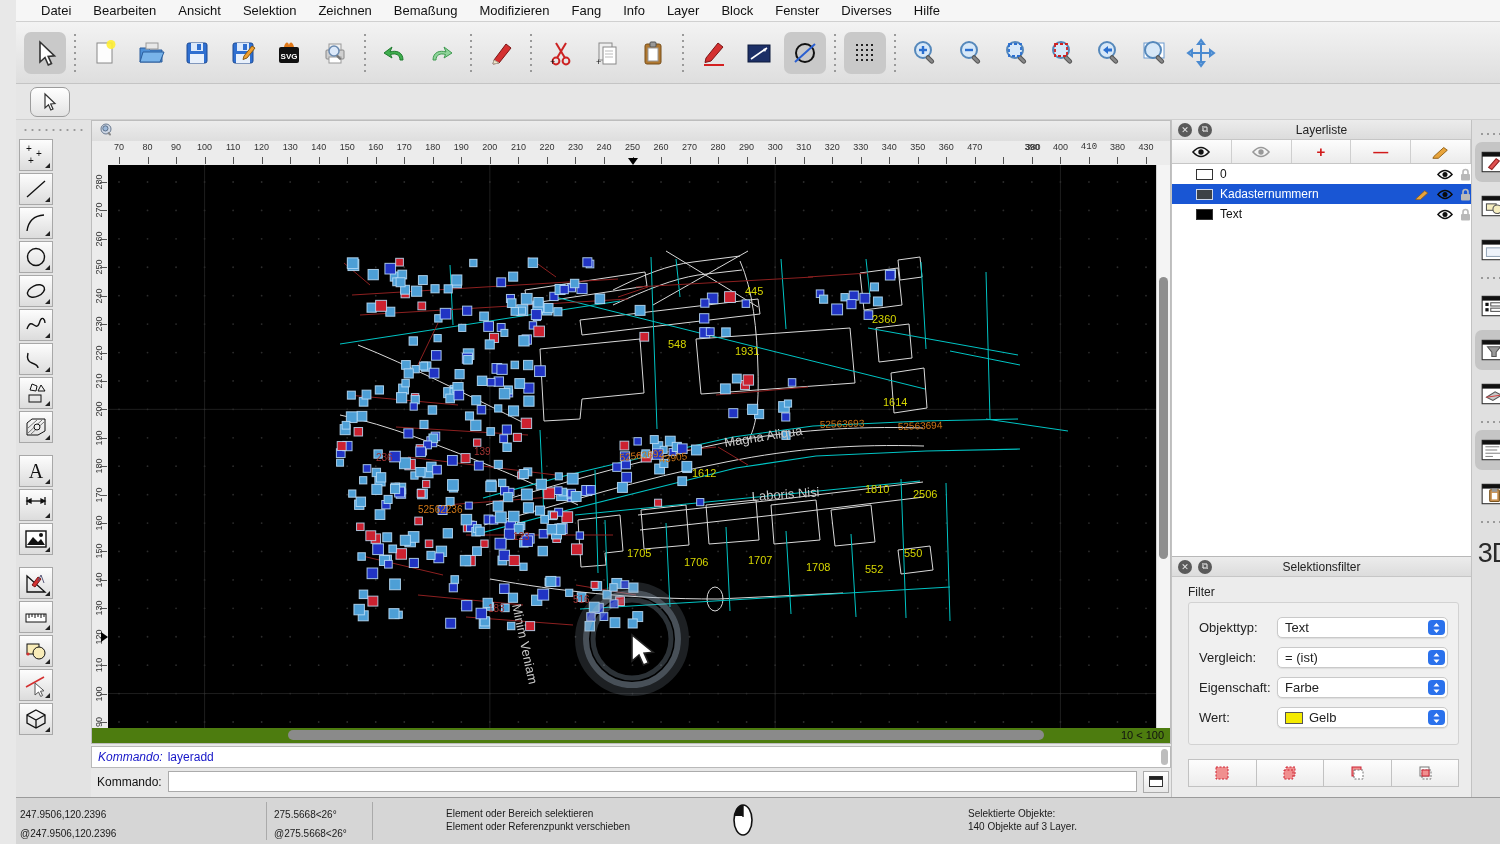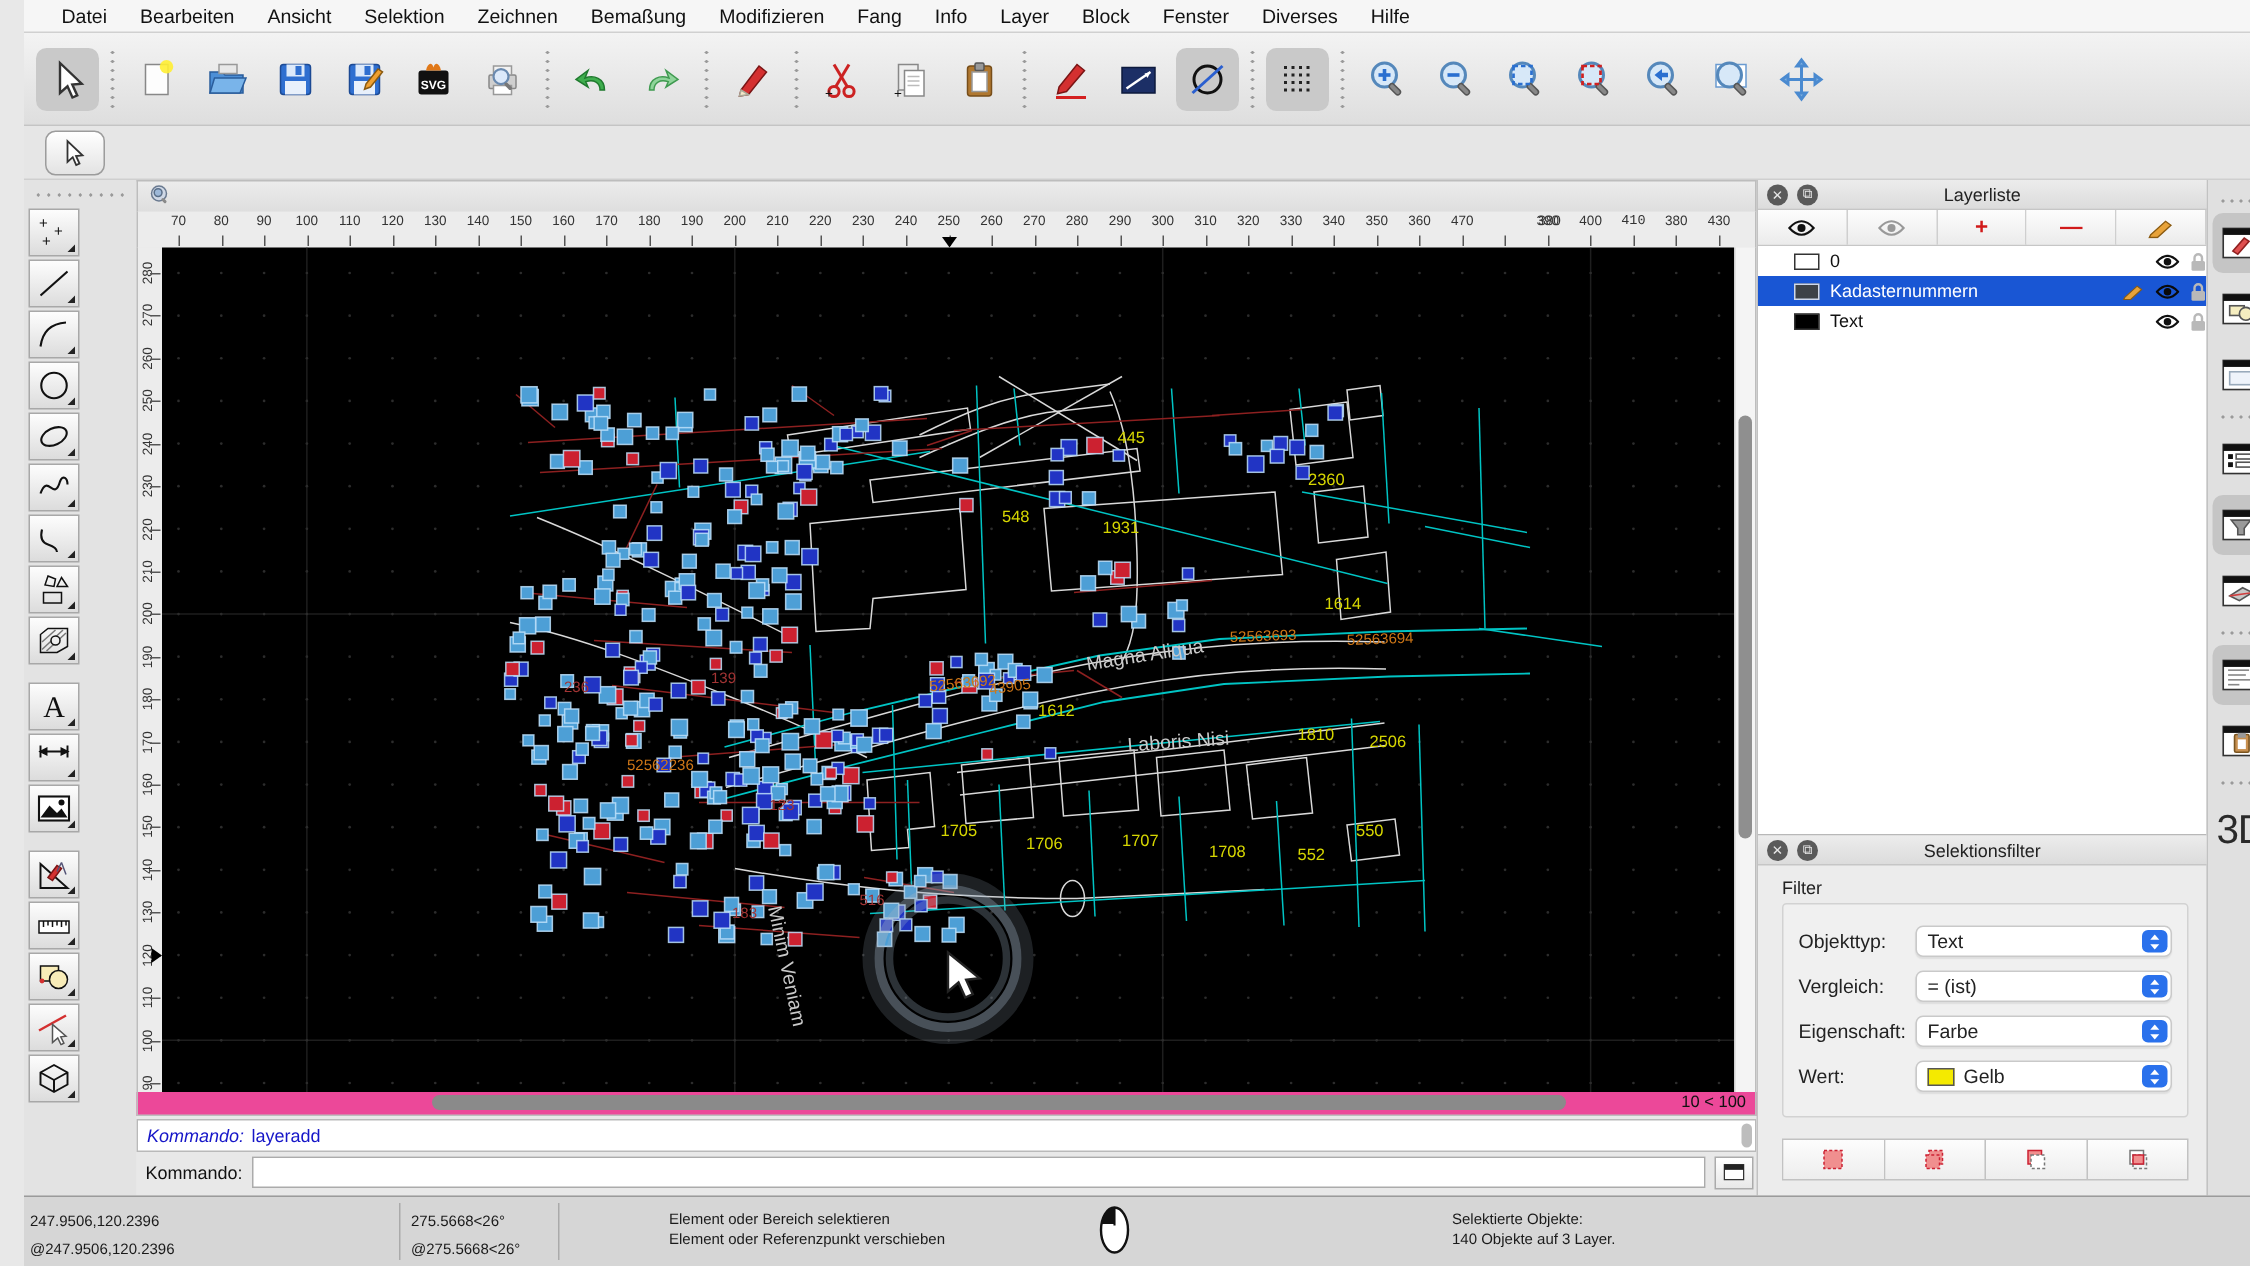--- a/index.html
+++ b/index.html
@@ -60,21 +60,21 @@
   .vruler { width:16px; position:relative; background:#ececec; font-size:9px; color:#333; }
   .vruler .num { position:absolute; left:1px; transform:translate(-25%,-50%) rotate(-90deg); transform-origin:center; width:22px; text-align:center; }
   .vruler .tick { position:absolute; right:1px; height:1px; width:7px; background:#555; }
   .vruler .marker { position:absolute; right:0; border-top:5px solid transparent; border-bottom:5px solid transparent;
     border-left:7px solid #000; transform:translateY(-50%); }
   .canvas { width:1050px; height:563px; background:#000; position:relative; }
   .canvas svg { position:absolute; left:0; top:0; }
   .vscroll { width:14px; background:#f4f4f4; border-left:1px solid #d0d0d0; position:relative; }
   .vscroll .thumb { position:absolute; left:2px; width:9px; border-radius:5px; background:#8f8f8f; }
 
-  .hscroll-row { height:16px; background:#ec4899; border:1px solid #bdbdbd; border-top:none;
+  .hscroll-row { height:16px; background:#4d7c0f; border:1px solid #bdbdbd; border-top:none;
     position:relative; display:flex; align-items:center; }
   .hscroll-row .thumb { position:absolute; top:2px; height:10px; border-radius:5px; background:#8a8a8a; }
   .hscroll-row .zoomlabel { position:absolute; right:6px; top:1px; font-size:11px; color:#111; }
 
   .cmd-history { height:22px; background:#fff; border:1px solid #b9b9b9; margin-top:2px;
     display:flex; align-items:center; font-size:12px; padding-left:6px; position:relative; }
   .cmd-history .prompt { color:#1616c8; font-style:italic; margin-right:5px; }
   .cmd-history .val { color:#1616c8; }
   .cmd-history .mini { position:absolute; right:2px; top:2px; bottom:2px; width:7px; background:#bdbdbd; border-radius:4px; }
   .cmd-input { height:27px; display:flex; align-items:center; padding:2px 2px 2px 6px; gap:6px; }

